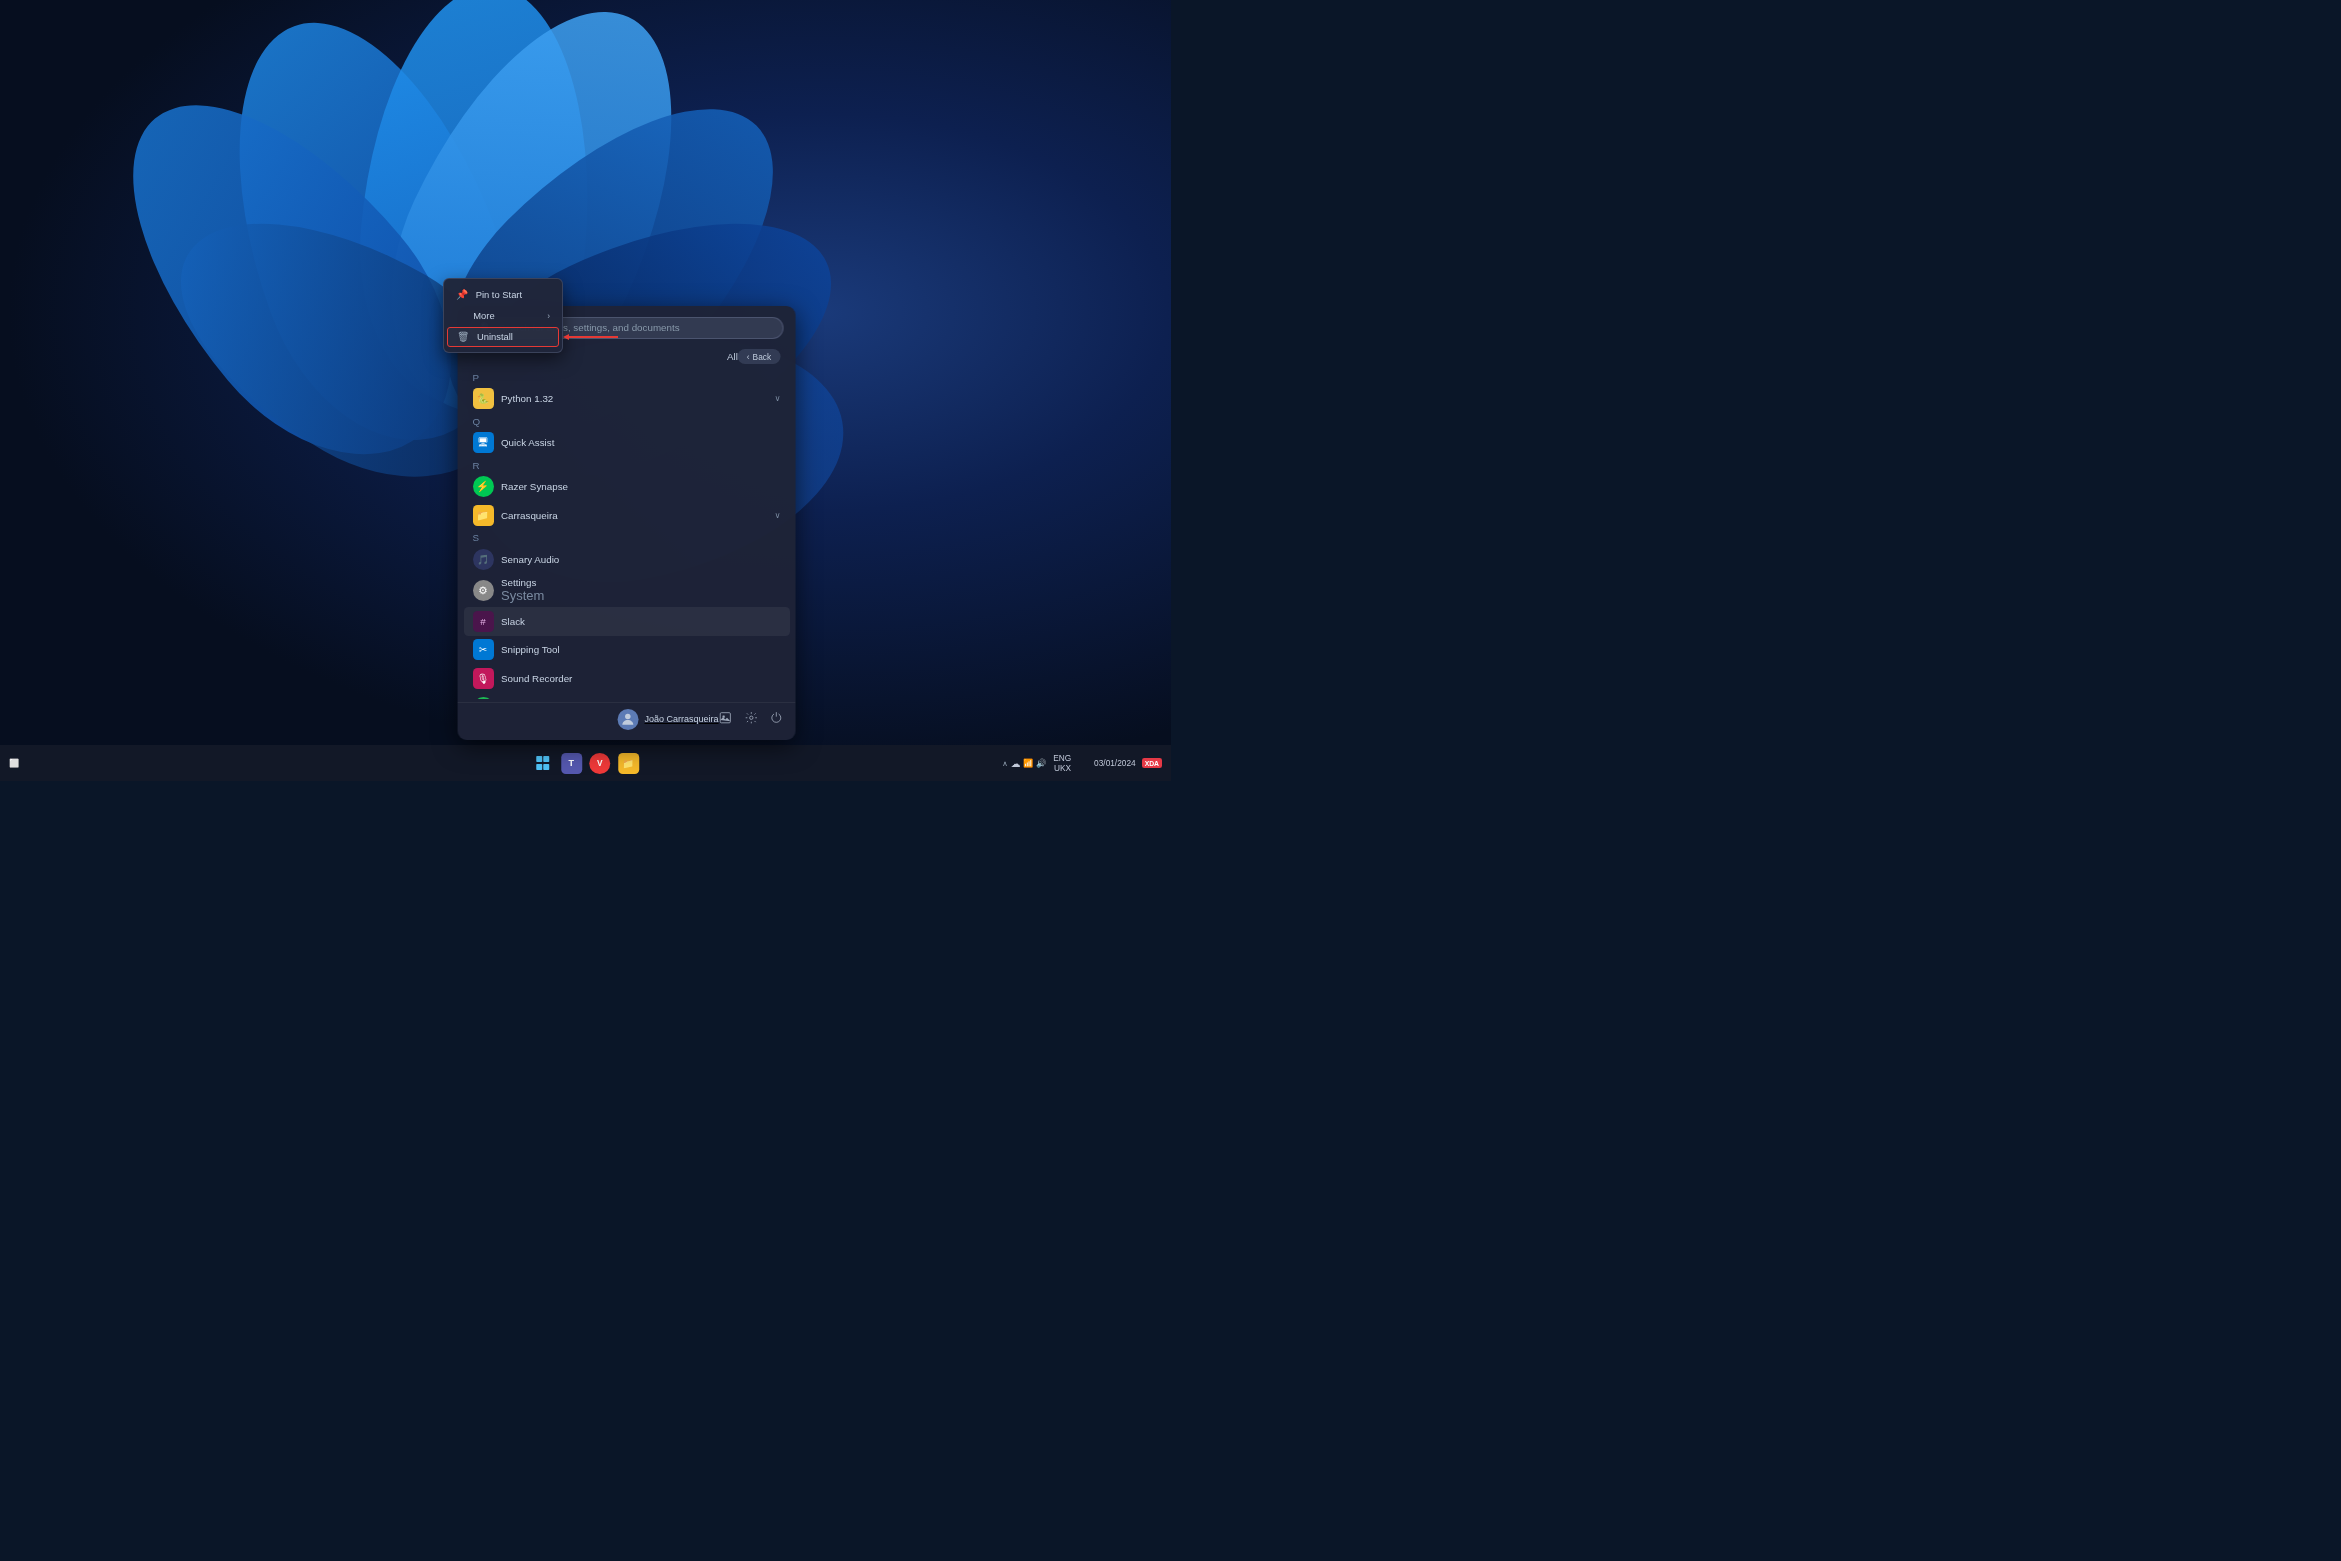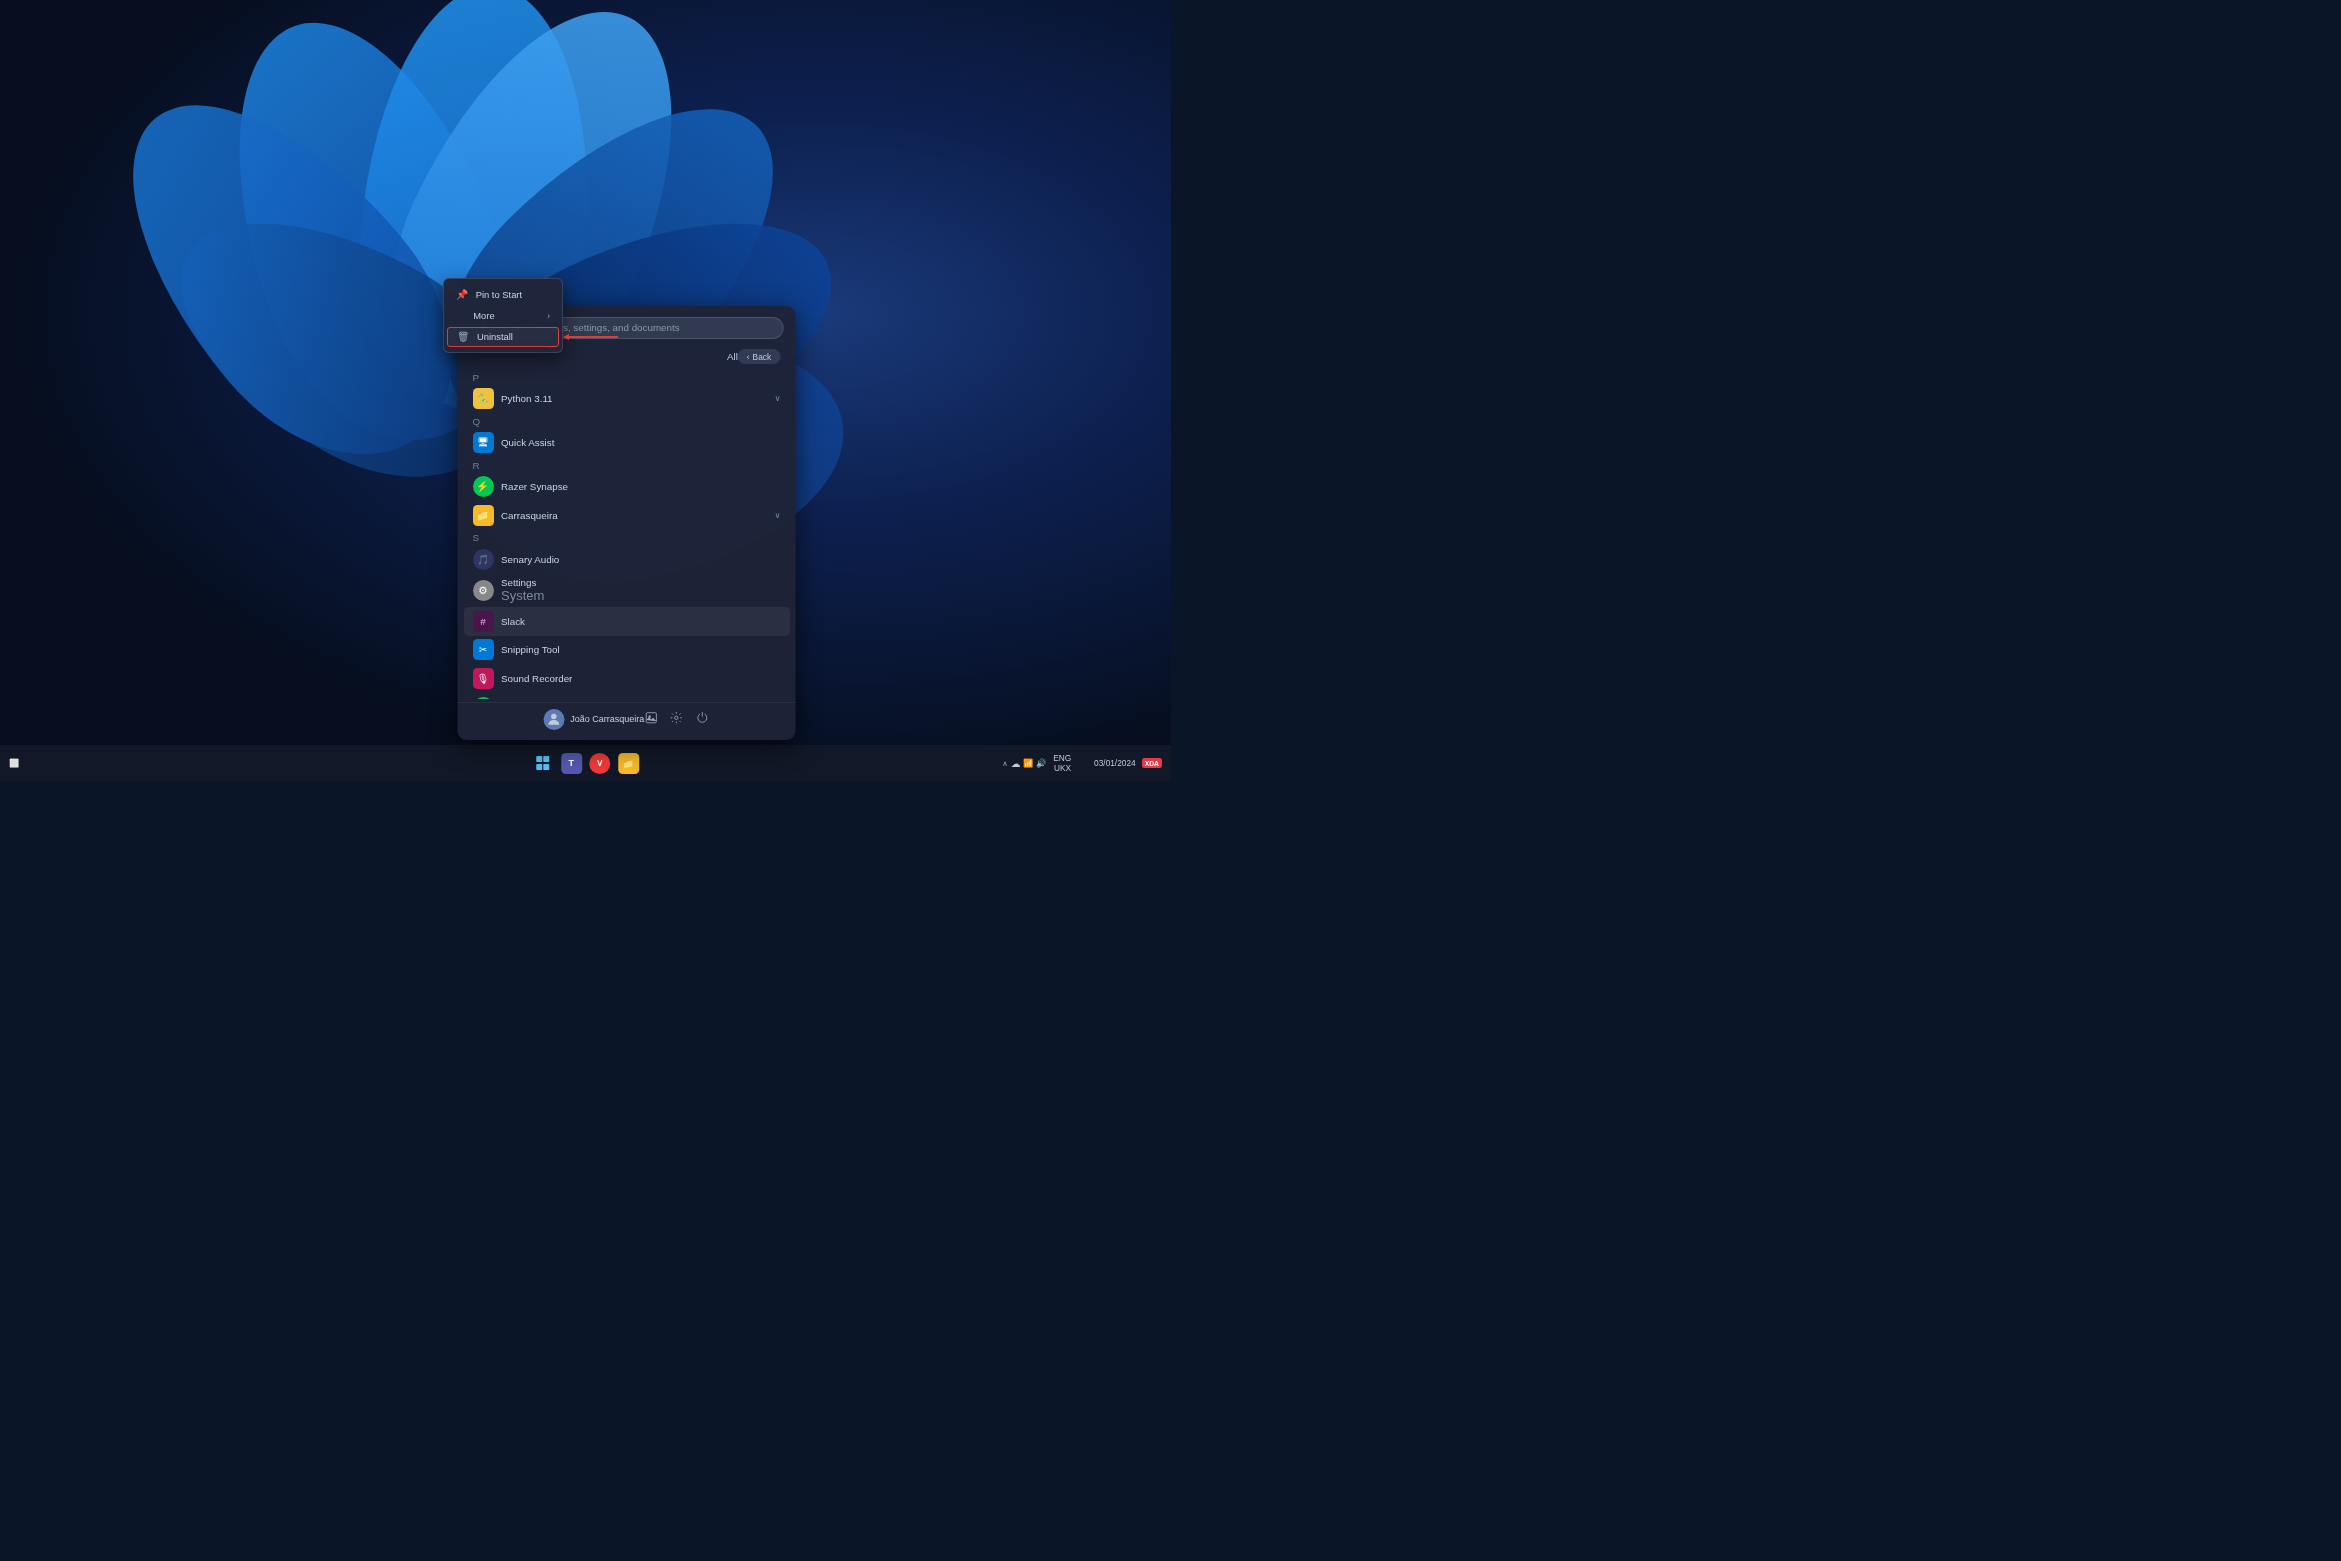--- a/index.html
+++ b/index.html
@@ -283,24 +283,25 @@
 
     .expand-arrow {
       color: #7a8aa0;
       font-size: 8.3px;
     }
 
     
     .start-menu-footer {
       display: flex;
       align-items: center;
-      justify-content: center;
+      justify-content: flex-end;
       padding: 6px 12px 3px;
       border-top: 0.8px solid rgba(255,255,255,0.06);
       margin-top: 3px;
+      text-decoration: underline;
     }
 
     .user-area {
       display: flex;
       align-items: center;
       gap: 6px;
       cursor: pointer;
     }
 
     .avatar {
@@ -433,21 +434,21 @@
       </button>
     </div>
 
     <div class="app-list">
 
       <div class="app-letter-header">P</div>
       <div class="app-item">
         <div class="app-icon-box python-icon">
           <span style="font-size:9.8px;">🐍</span>
         </div>
-        <span class="app-name">Python 3.11</span>
+        <span class="app-name">Python 1.32</span>
         <span class="expand-arrow">∨</span>
       </div>
 
       <div class="app-letter-header">Q</div>
       <div class="app-item">
         <div class="app-icon-box quickassist-icon">
           <span style="color:white;font-size:9px;">🖥</span>
         </div>
         <span class="app-name">Quick Assist</span>
       </div>

